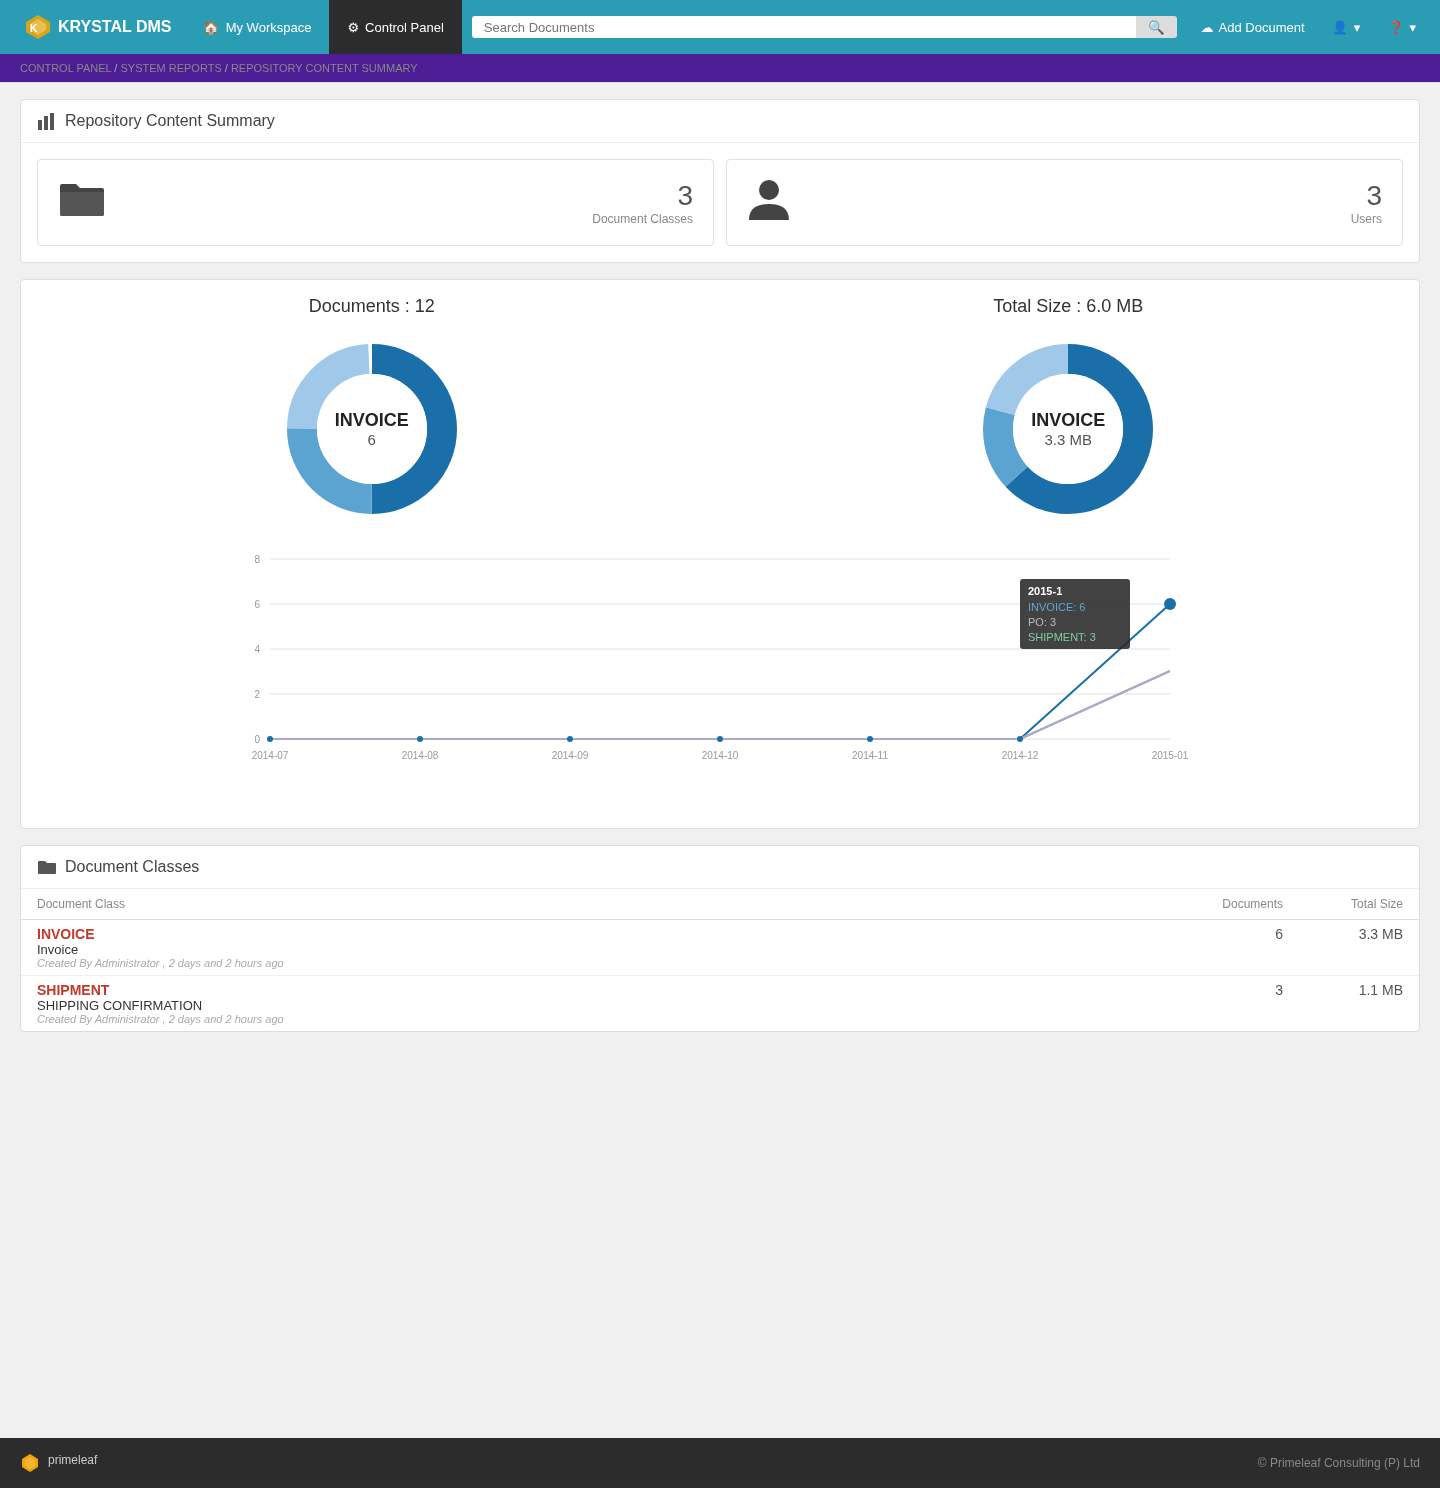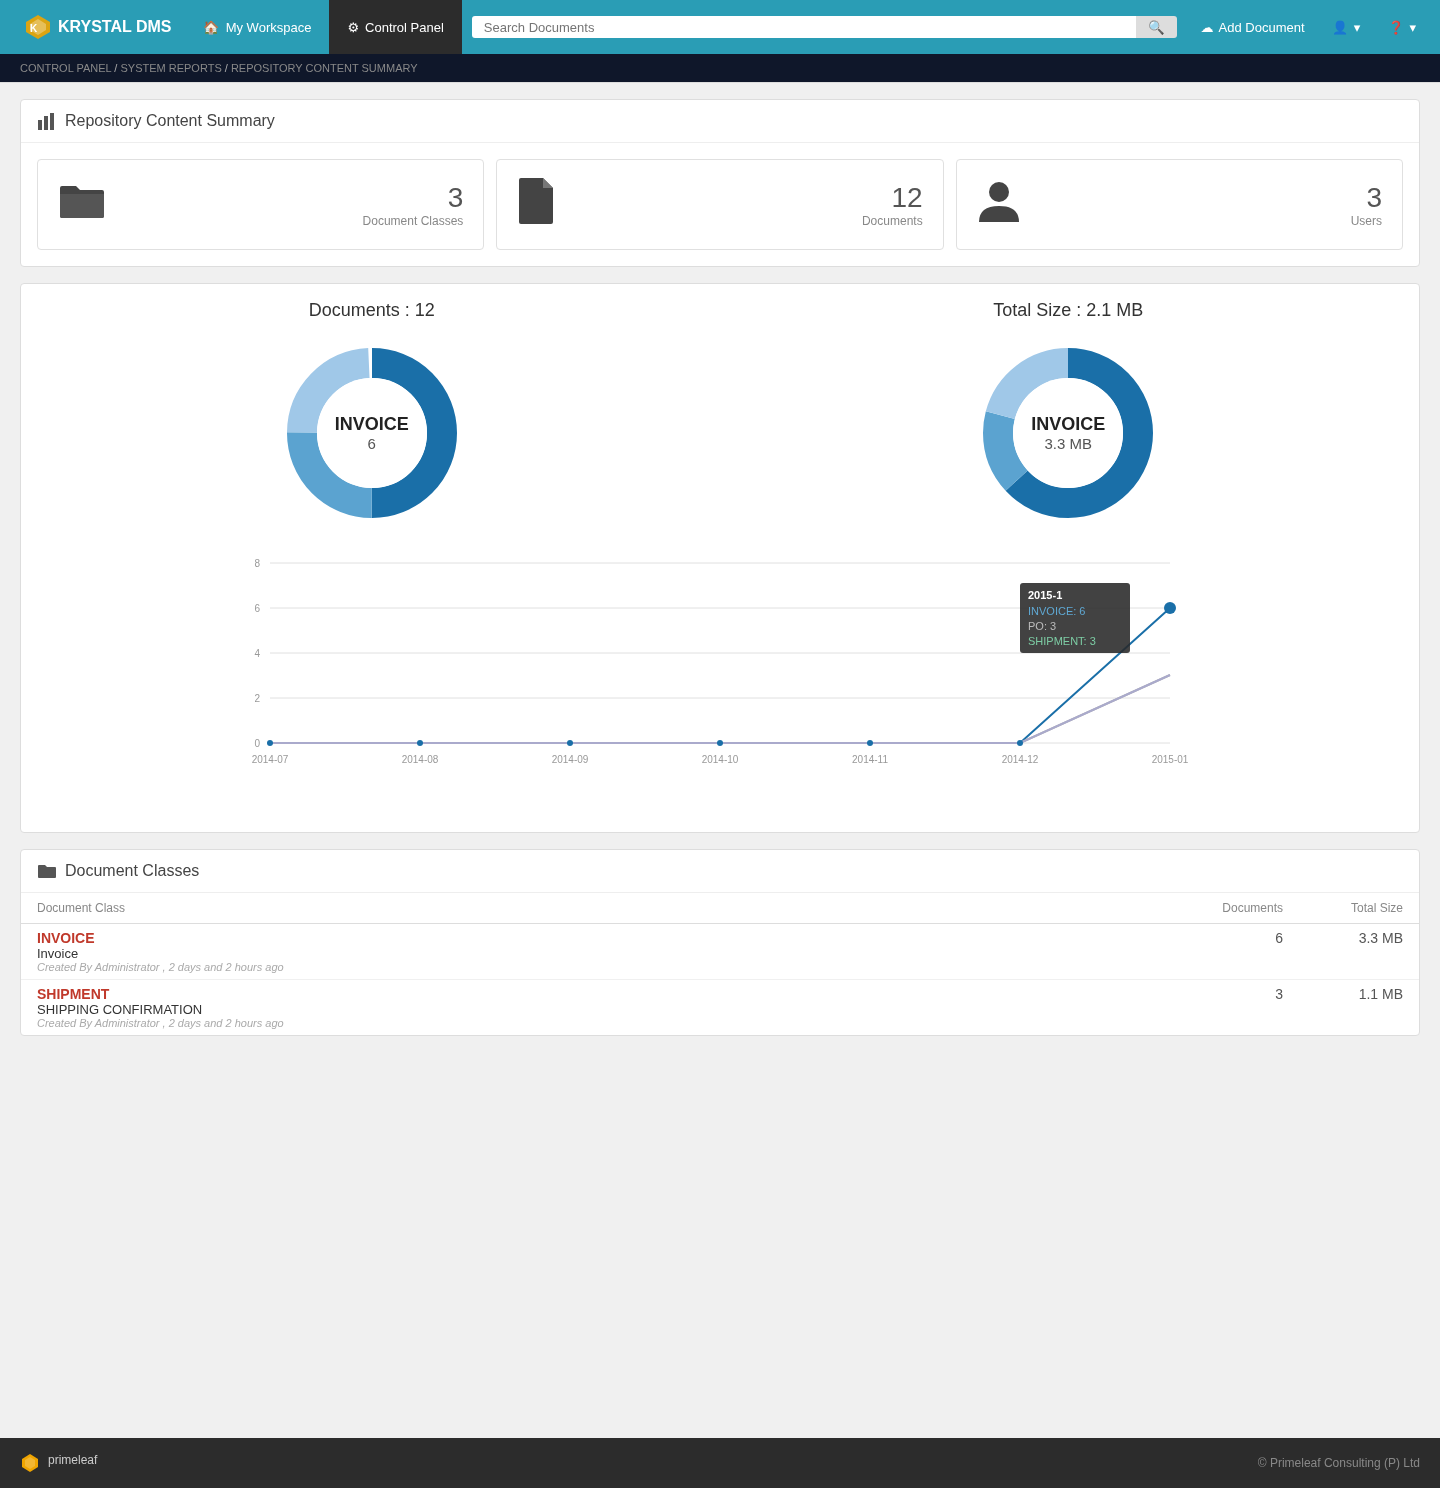--- a/index.html
+++ b/index.html
@@ -52,21 +52,21 @@
     .nav-btn {
       height: 54px;
       display: flex; align-items: center; gap: 5px;
       color: #fff; padding: 0 14px;
       font-size: 13px; cursor: pointer;
       border: none; background: transparent;
     }
 
     
     .breadcrumb {
-      background: #0f172a;
+      background: #4c1d95;
       padding: 8px 20px;
       font-size: 11px;
       color: #888;
       border-bottom: 1px solid #ddd;
     }
     .breadcrumb span { color: #888; text-transform: uppercase; }
     .breadcrumb span + span::before { content: ' / '; color: #aaa; }
 
     
     .main-content {
@@ -278,32 +278,20 @@
             <path d="M2 8 Q2 6 4 6 L18 6 L22 10 L44 10 Q46 10 46 12 L46 36 Q46 38 44 38 L4 38 Q2 38 2 36 Z" fill="#444"></path>
             <path d="M2 14 L46 14 L46 36 Q46 38 44 38 L4 38 Q2 38 2 36 Z" fill="#555"></path>
           </svg>
         </div>
         <div class="stat-info">
           <div class="stat-number">3</div>
           <div class="stat-label">Document Classes</div>
         </div>
       </div>
 
-      <div class="stat-card">
-        <div class="stat-icon">
-          <svg width="38" height="48" viewBox="0 0 38 48">
-            <path d="M4 2 L26 2 L36 12 L36 46 Q36 48 34 48 L4 48 Q2 48 2 46 L2 4 Q2 2 4 2 Z" fill="#444"></path>
-            <path d="M26 2 L26 12 L36 12 Z" fill="#777"></path>
-          </svg>
-        </div>
-        <div class="stat-info">
-          <div class="stat-number">12</div>
-          <div class="stat-label">Documents</div>
-        </div>
-      </div>
 
       <div class="stat-card">
         <div class="stat-icon">
           <svg width="44" height="44" viewBox="0 0 44 44">
             <circle cx="22" cy="14" r="10" fill="#444"></circle>
             <path d="M2 44 Q2 28 22 28 Q42 28 42 44 Z" fill="#444"></path>
           </svg>
         </div>
         <div class="stat-info">
           <div class="stat-number">3</div>
@@ -333,21 +321,21 @@
               <circle cx="100" cy="100" r="55" fill="white"></circle>
             </svg>
             <div class="donut-center">
               <div class="label">INVOICE</div>
               <div class="value">6</div>
             </div>
           </div>
         </div>
 
         <div class="chart-container">
-          <div class="chart-title">Total Size : 2.1 MB</div>
+          <div class="chart-title">Total Size : 6.0 MB</div>
           <div class="donut-wrapper">
             <svg viewBox="0 0 200 200">
 
               <circle cx="100" cy="100" r="70" fill="none" stroke="#1a6fa8" stroke-width="30" stroke-dasharray="277.1 439.8" stroke-dashoffset="0" transform="rotate(-90 100 100)"></circle>
 
               <circle cx="100" cy="100" r="70" fill="none" stroke="#5ba3d0" stroke-width="30" stroke-dasharray="70.4 439.8" stroke-dashoffset="-277.1" transform="rotate(-90 100 100)"></circle>
 
               <circle cx="100" cy="100" r="70" fill="none" stroke="#a0c8e8" stroke-width="30" stroke-dasharray="92.4 439.8" stroke-dashoffset="-347.5" transform="rotate(-90 100 100)"></circle>
 
               <circle cx="100" cy="100" r="55" fill="white"></circle>

